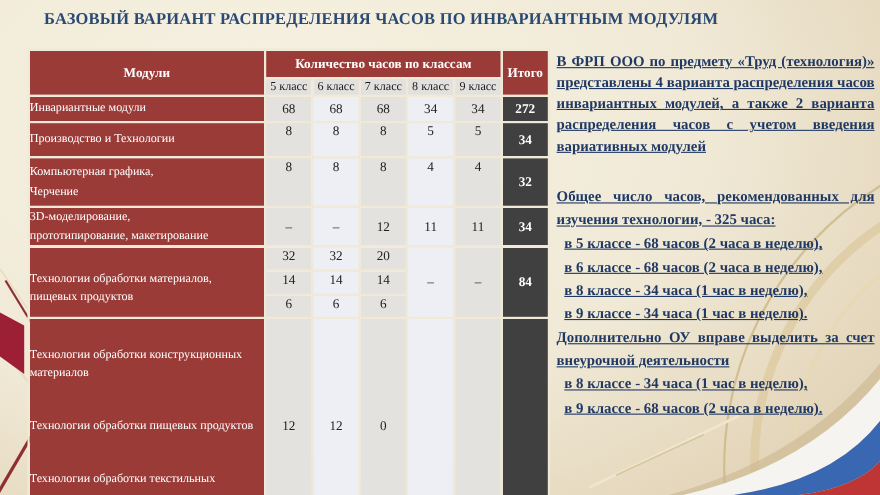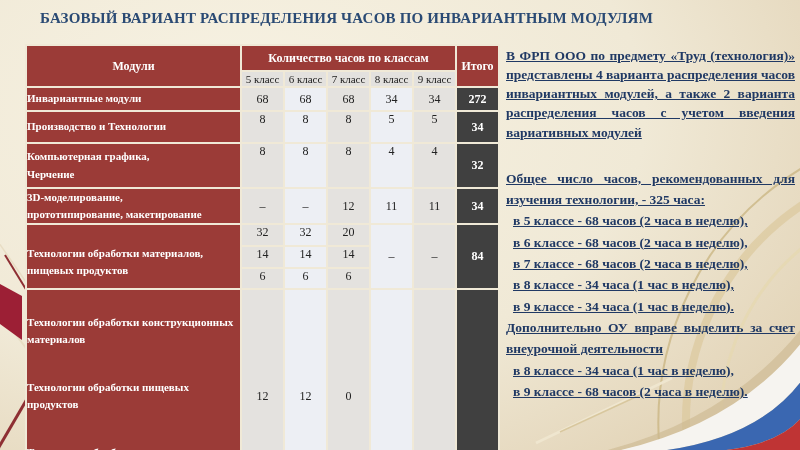--- a/index.html
+++ b/index.html
@@ -20,21 +20,21 @@
     position:absolute;left:25px;top:44px;z-index:2;
     width:473px;border-collapse:collapse;table-layout:fixed;
   }
   table.hours td,table.hours th{
     border:2px solid #f0e9d7;padding:0;overflow:hidden;
   }
   .maroon{background:#9b3b37;color:#fff;}
   th.hdr{font-size:12px;font-weight:bold;text-align:center;}
   td.clshdr{background:#e3e1de;color:#1a1a1a;font-size:11px;text-align:center;height:14px;}
   td.mod{
-    background:#9b3b37;color:#fff;font-weight:bold;font-size:11px;
+    background:#9b3b37;color:#fff;font-weight:normal;font-size:11px;
     text-align:left;vertical-align:middle;padding:2px 4px 2px 6px;
     line-height:1.55;white-space:pre-line;
   }
   td.num{font-size:12px;color:#222;text-align:center;vertical-align:top;padding-top:3px;}
   td.num.mid{vertical-align:middle;padding-top:0;}
   td.c-odd{background:#e4e2df;}
   td.c-even{background:#edeff4;}
   td.tot{background:#404040;color:#fff;font-weight:bold;font-size:12px;text-align:center;vertical-align:middle;}
   .mod .sub{margin:7px 0;}
   
@@ -181,20 +181,19 @@
 
 </tbody>
   </table>
 
 <div class="side">
   <div class="intro">В ФРП ООО по предмету «Труд (технология)» представлены 4 варианта распределения часов инвариантных модулей, а также 2 варианта распределения часов с учетом введения вариативных модулей</div>
   <div class="block2">
     <div class="heading">Общее число часов, рекомендованных для изучения технологии, - 325 часа:</div>
     <div class="cls-line">в 5 классе - 68 часов (2 часа в неделю),</div>
     <div class="cls-line">в 6 классе - 68 часов (2 часа в неделю),</div>
-    <div class="cls-line">в 7 классе - 68 часов (2 часа в неделю),</div>
     <div class="cls-line">в 8 классе - 34 часа (1 час в неделю),</div>
     <div class="cls-line">в 9 классе - 34 часа (1 час в неделю).</div>
     <div class="extra-heading">Дополнительно ОУ вправе выделить за счет внеурочной деятельности</div>
     <div class="cls-line">в 8 классе - 34 часа (1 час в неделю),</div>
     <div class="cls-line">в 9 классе - 68 часов (2 часа в неделю).</div>
   </div>
 </div>
 
 </body></html>

